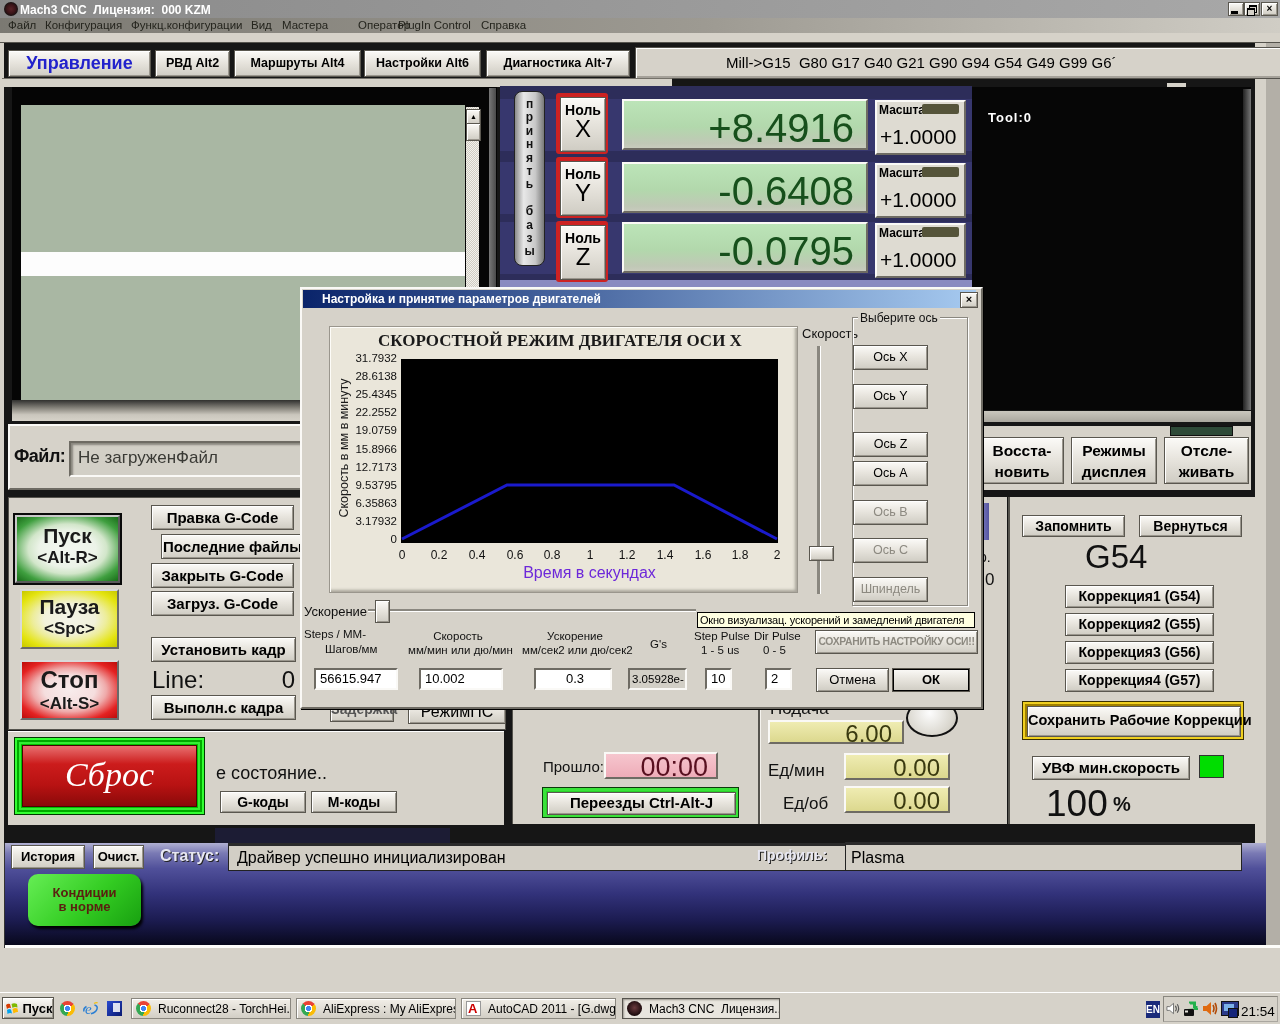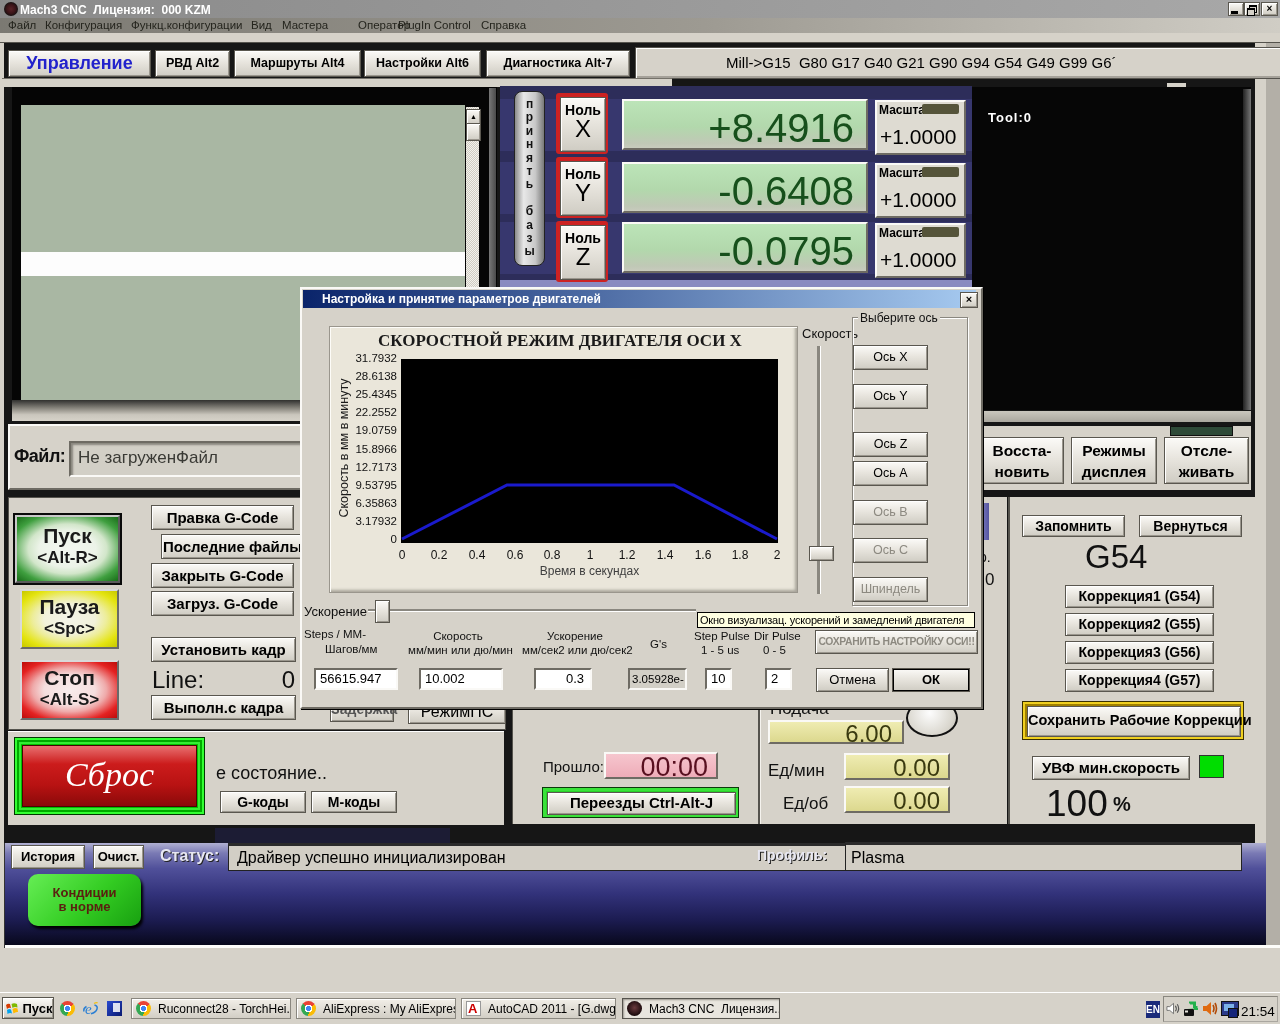--- a/index.html
+++ b/index.html
@@ -108,21 +108,21 @@
   </div>
 <div class="abs" id="btn-pauza" style="left:20px;top:589px;width:99px;height:60px;
  border:2px solid;border-color:#d9d9d9 #6a6a6a #6a6a6a #d9d9d9;box-sizing:border-box;
  background:radial-gradient(ellipse at 50% 50%, #f4f4e8 0%, #f1f1da 38%, #eded9a 55%, #e4e410 80%, #c8c800 100%);text-align:center;">
   <div class="bld" style="font-size:21px;margin-top:4px;color:#1a1a1a;">Пауза</div>
   <div class="bld" style="font-size:17px;color:#1a1a1a;">&lt;Spc&gt;</div>
   </div>
 <div class="abs" id="btn-stop" style="left:20px;top:660px;width:99px;height:60px;
  border:2px solid;border-color:#d9d9d9 #6a6a6a #6a6a6a #d9d9d9;box-sizing:border-box;
  background:radial-gradient(ellipse at 50% 50%, #f8ecec 0%, #f5dede 38%, #efaaaa 55%, #e42222 80%, #bc0c0c 100%);text-align:center;">
-  <div class="bld" style="font-size:21px;margin-top:4px;color:#1a1a1a;">Стоп</div>
+  <div class="bld" style="font-size:24px;margin-top:4px;color:#1a1a1a;">Стоп</div>
   <div class="bld" style="font-size:17px;color:#1a1a1a;">&lt;Alt-S&gt;</div>
   </div>
 
 <div class="abs btn bld" style="left:151px;top:505px;width:141px;height:23px;font-size:15px;line-height:23px;">Правка G-Code</div>
 <div class="abs btn bld" style="left:151px;top:534px;width:141px;height:23px;font-size:15px;line-height:23px;margin-left:10px;">Последние файлы</div>
 <div class="abs btn bld" style="left:151px;top:563px;width:141px;height:23px;font-size:15px;line-height:23px;">Закрыть G-Code</div>
 <div class="abs btn bld" style="left:151px;top:591px;width:141px;height:23px;font-size:15px;line-height:23px;">Загруз. G-Code</div>
 <div class="abs btn bld" style="left:151px;top:637px;width:143px;height:23px;font-size:15px;line-height:23px;">Установить кадр</div>
 <div class="abs" style="left:152px;top:666px;font-size:24px;color:#111;">Line:</div>
 <div class="abs" style="left:270px;top:666px;width:25px;font-size:24px;color:#111;text-align:right;">0</div>
@@ -352,21 +352,21 @@
 <div class="abs xlab" style="left:533px;">0.8</div>
 <div class="abs xlab" style="left:571px;">1</div>
 <div class="abs xlab" style="left:608px;">1.2</div>
 <div class="abs xlab" style="left:646px;">1.4</div>
 <div class="abs xlab" style="left:684px;">1.6</div>
 <div class="abs xlab" style="left:721px;">1.8</div>
 <div class="abs xlab" style="left:758px;">2</div>
 <div class="abs" style="left:337px;top:372px;width:14px;height:152px;">
  <div style="transform:rotate(-90deg) translate(-100%,0);transform-origin:0 0;width:152px;font-size:12.5px;color:#1a1a1a;white-space:nowrap;text-align:center;">Скорость в мм в минуту</div>
   </div>
-<div class="abs" style="left:401px;top:564px;width:377px;text-align:center;font-size:12px;color:#404040;">Время в секундах</div>
+<div class="abs" style="left:401px;top:564px;width:377px;text-align:center;font-size:16px;color:#6d28d9;">Время в секундах</div>
 
 <svg class="abs" style="left:401px;top:359px;" width="377" height="184">
  <polyline points="1,180 106,126 273,126 376,180" fill="none" stroke="#1a1acc" stroke-width="3"></polyline>
 </svg>
 
 <div class="abs" style="left:802px;top:326px;font-size:13px;color:#111;white-space:nowrap;">Скорость</div>
 <div class="abs" style="left:817px;top:346px;width:3px;height:248px;background:#8a877f;border-right:1px solid #fff;"></div>
 <div class="abs btn" style="left:809px;top:546px;width:23px;height:13px;"></div>
 
 <div class="abs" style="left:852px;top:317px;width:114px;height:287px;border:1px solid #8a877f;box-shadow:inset 1px 1px 0 #fff, 1px 1px 0 #fff;"></div>
@@ -394,18 +394,18 @@
 <div class="abs flab" style="left:520px;top:630px;width:110px;text-align:center;">Ускорение</div>
 <div class="abs flab" style="left:522px;top:644px;">мм/сек2 или дю/сек2</div>
 <div class="abs flab" style="left:650px;top:638px;">G's</div>
 <div class="abs flab" style="left:694px;top:630px;">Step Pulse</div>
 <div class="abs flab" style="left:701px;top:644px;">1 - 5 us</div>
 <div class="abs flab" style="left:754px;top:630px;">Dir Pulse</div>
 <div class="abs flab" style="left:763px;top:644px;">0 - 5</div>
 
 <div class="abs fld" style="left:314px;top:668px;width:84px;">56615.947</div>
 <div class="abs fld" style="left:419px;top:668px;width:84px;">10.002</div>
-<div class="abs fld" style="left:534px;top:668px;width:58px;padding-left:30px;">0.3</div>
+<div class="abs fld" style="left:534px;top:668px;width:78px;padding-left:30px;">0.3</div>
 <div class="abs fld" style="left:628px;top:668px;width:59px;background:#d2cfc6;font-size:11.5px;overflow:hidden;padding-left:2px;">3.05928e-</div>
 <div class="abs fld" style="left:705px;top:668px;width:27px;">10</div>
 <div class="abs fld" style="left:765px;top:668px;width:27px;">2</div>
 <div class="abs btn" style="left:816px;top:668px;width:71px;height:22px;font-size:13px;line-height:22px;">Отмена</div>
 <div class="abs btn" style="left:892px;top:668px;width:76px;height:22px;font-size:13px;line-height:22px;box-shadow:inset 0 0 0 1px #000;font-weight:bold;">ОК</div>
 
 </body></html>

